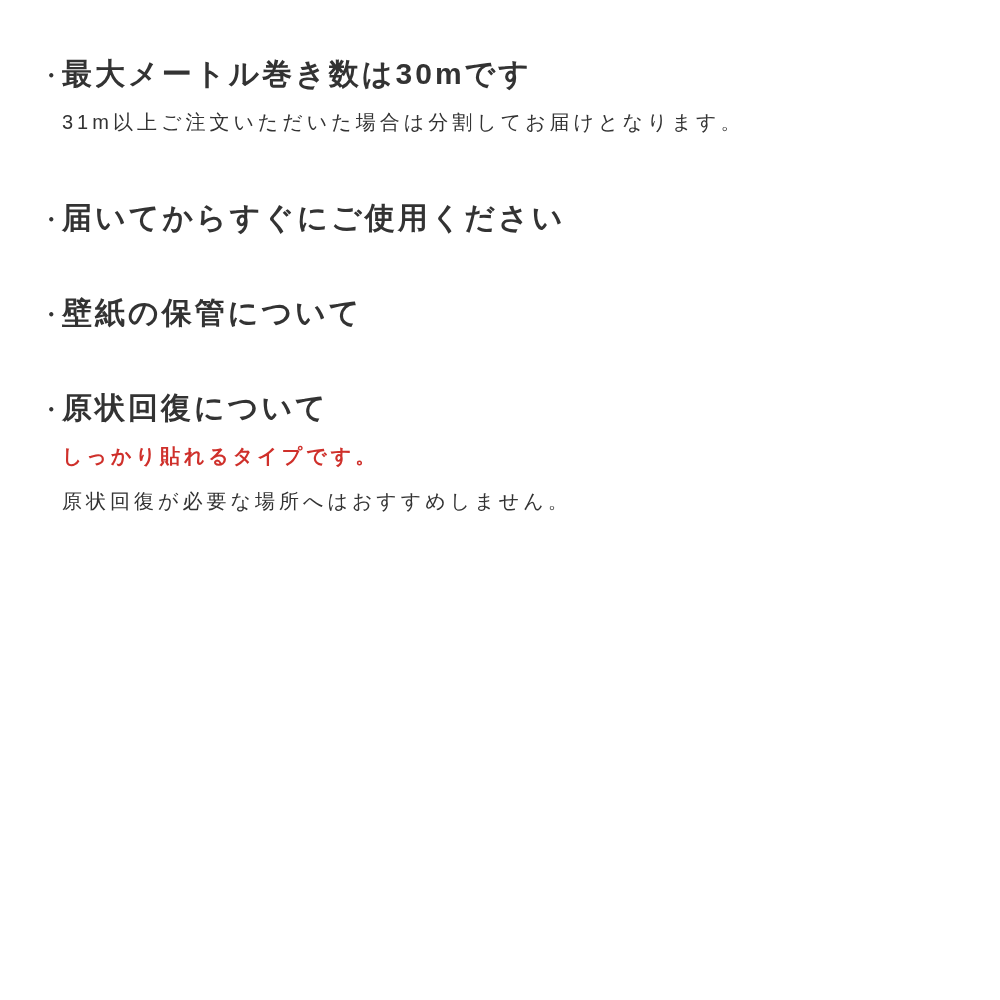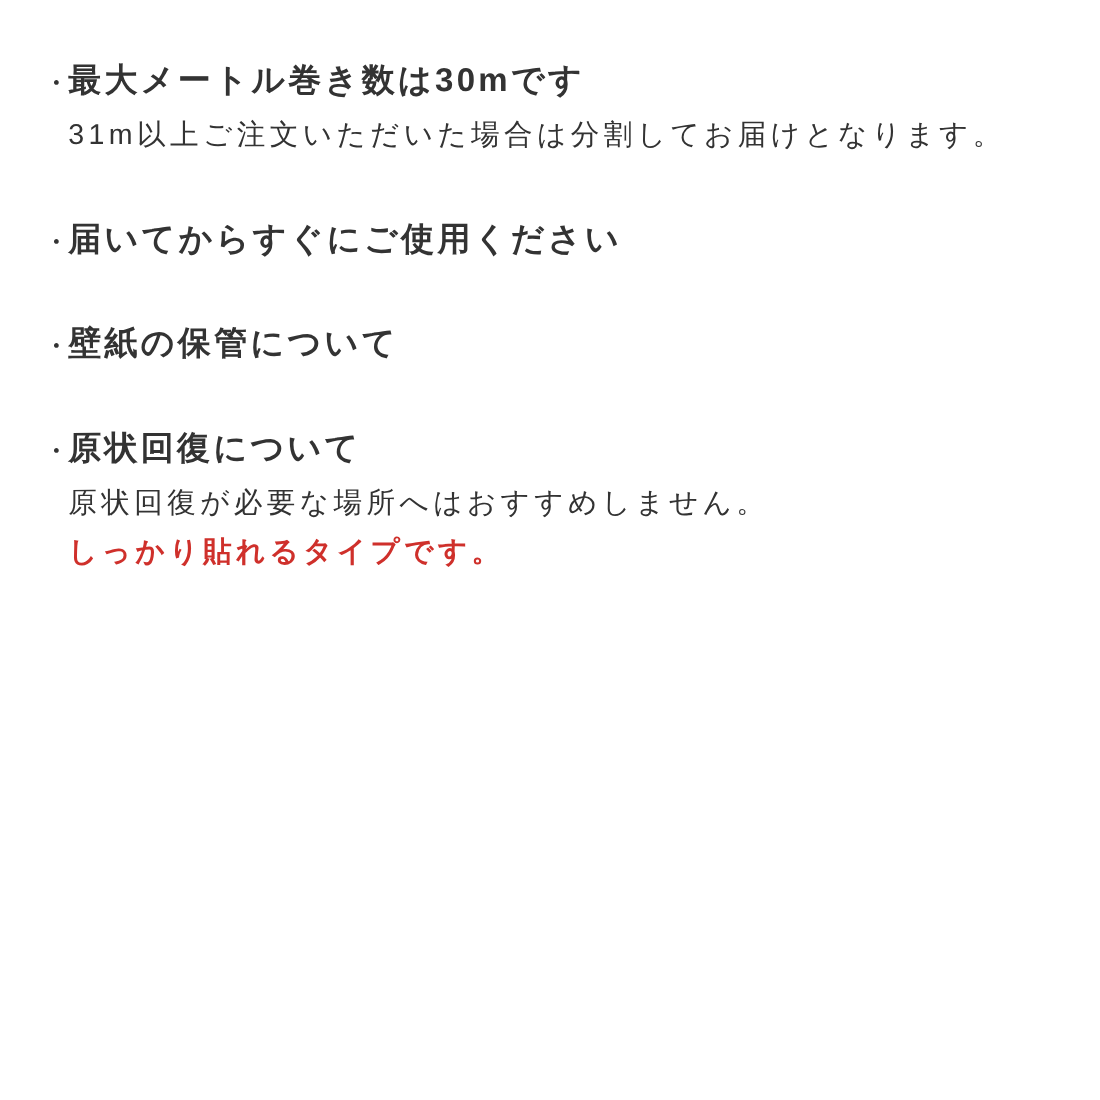--- a/index.html
+++ b/index.html
@@ -32,21 +32,21 @@
   }
   h2.heading {
     font-size: 30px;
     line-height: 45px;
     font-weight: 700;
     color: #333333;
     letter-spacing: 3px;
     margin: 0 0 4px 0;
   }
   p.body-line {
-    font-size: 26px;
+    font-size: 20px;
     line-height: 45px;
     font-weight: 500;
     color: #333333;
     letter-spacing: 4px;
     overflow-wrap: anywhere;
     line-break: anywhere;
   }
   .red {
     color: #cf302b;
     font-weight: 700;
@@ -65,17 +65,17 @@
   <section class="note-section">
     <h2 class="heading"><span class="bullet">・</span><span>届いてからすぐにご使用ください</span></h2>
   </section>
 
   <section class="note-section">
     <h2 class="heading"><span class="bullet">・</span><span>壁紙の保管について</span></h2>
   </section>
 
   <section class="note-section">
     <h2 class="heading"><span class="bullet">・</span><span>原状回復について</span></h2>
+    <p class="body-line"><span class="red">しっかり貼れるタイプです。</span></p>
     <p class="body-line"><span>原状回復が必要な場所へはおすすめしません。</span></p>
-    <p class="body-line"><span class="red">しっかり貼れるタイプです。</span></p>
   </section>
 
 </div>
 
 </body></html>

